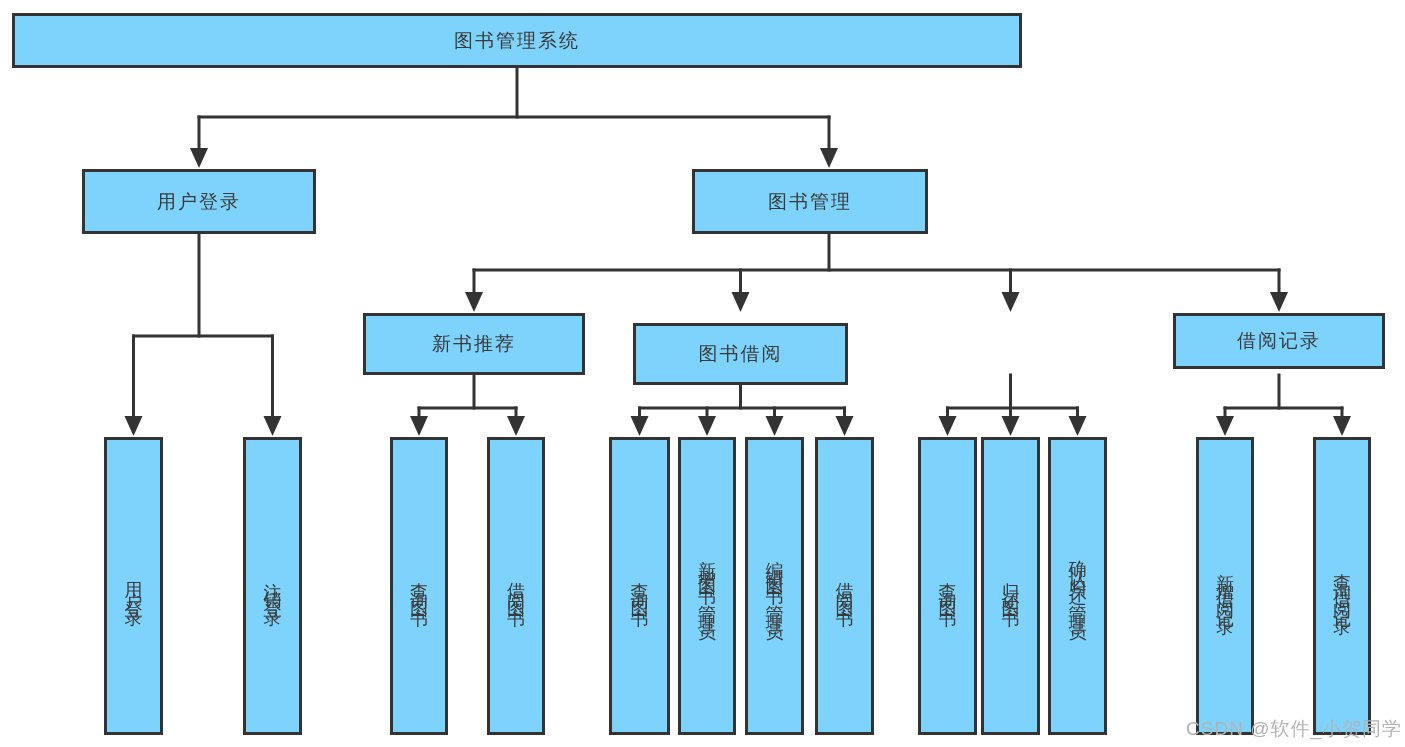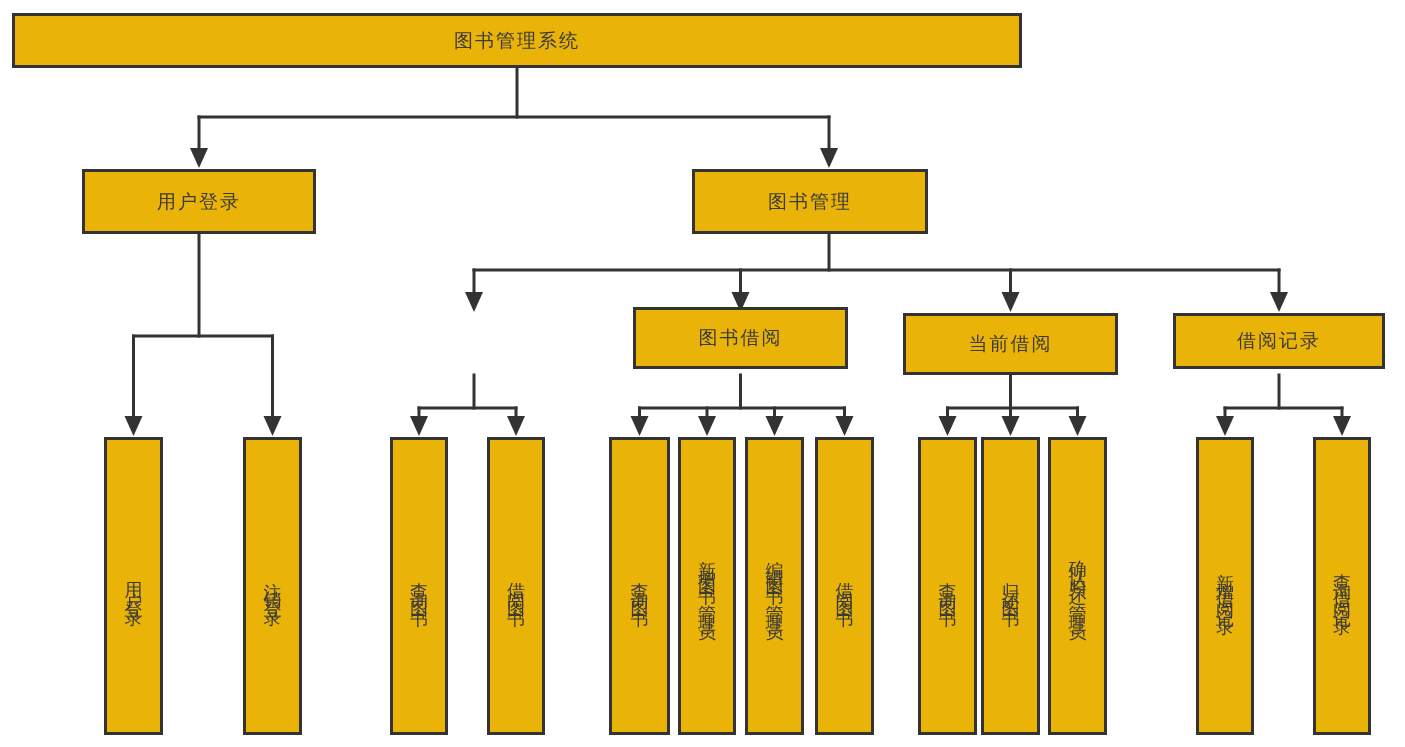--- a/index.html
+++ b/index.html
@@ -18,21 +18,21 @@
   #wires {
     position: absolute;
     left: 0;
     top: 0;
     z-index: 1;
   }
   .box {
     position: absolute;
     box-sizing: border-box;
     border: 3px solid #333333;
-    background: #eab308;
+    background: #7dd3fc;
     color: #3a3a3a;
     display: flex;
     align-items: center;
     justify-content: center;
     z-index: 2;
     white-space: nowrap;
   }
   .hbox {
     font-size: 19px;
     letter-spacing: 2px;
@@ -113,35 +113,36 @@
       <polygon points="1216,416 1234,416 1225,436" fill="#333333"></polygon>
       <path d="M1342,408 V418" fill="none" stroke="#333333" stroke-width="3" stroke-linecap="square"></path>
       <polygon points="1333,416 1351,416 1342,436" fill="#333333"></polygon>
     </svg>
 
   <div class="box hbox" id="b-root" style="left:12px; top:13px; width:1010px; height:55px">图书管理系统</div>
 
   <div class="box hbox" id="b-login" style="left:82px; top:169px; width:234px; height:65px">用户登录</div>
   <div class="box hbox" id="b-mgmt" style="left:692px; top:169px; width:236px; height:65px">图书管理</div>
 
-  <div class="box hbox" id="b-bb" style="left:633px; top:307px; width:215px; height:62px">图书借阅</div>
-  <div class="box hbox" id="b-cb" style="left:903px; top:313px; width:215px; height:62px">当前借阅</div>
+  <div class="box hbox" id="b-nbr" style="left:363px; top:313px; width:222px; height:62px">新书推荐</div>
+  <div class="box hbox" id="b-bb" style="left:633px; top:323px; width:215px; height:62px">图书借阅</div>
   <div class="box hbox" id="b-br" style="left:1173px; top:313px; width:212px; height:56px">借阅记录</div>
 
   <div class="box leaf" id="l-login" style="left:104px; top:437px; width:59px; height:298px">用户登录</div>
   <div class="box leaf" id="l-logout" style="left:243px; top:437px; width:59px; height:298px">注销登录</div>
 
   <div class="box leaf" id="l-nbr-q" style="left:390px; top:437px; width:58px; height:298px">查询图书</div>
   <div class="box leaf" id="l-nbr-b" style="left:487px; top:437px; width:58px; height:298px">借阅图书</div>
 
   <div class="box leaf" id="l-bb-q" style="left:609px; top:437px; width:61px; height:298px">查询图书</div>
   <div class="box leaf" id="l-bb-a" style="left:678px; top:437px; width:58px; height:298px">新增图书（管理员）</div>
   <div class="box leaf" id="l-bb-e" style="left:745px; top:437px; width:59px; height:298px">编辑图书（管理员）</div>
   <div class="box leaf" id="l-bb-b" style="left:815px; top:437px; width:59px; height:298px">借阅图书</div>
 
   <div class="box leaf" id="l-cb-q" style="left:918px; top:437px; width:59px; height:298px">查询图书</div>
   <div class="box leaf" id="l-cb-r" style="left:981px; top:437px; width:59px; height:298px">归还图书</div>
   <div class="box leaf" id="l-cb-c" style="left:1048px; top:437px; width:59px; height:298px">确认归还（管理员）</div>
 
   <div class="box leaf" id="l-br-a" style="left:1196px; top:437px; width:58px; height:298px">新增借阅记录</div>
   <div class="box leaf" id="l-br-q" style="left:1313px; top:437px; width:58px; height:298px">查询借阅记录</div>
 
+  <div class="watermark">CSDN @软件_小贺同学</div>
 </div>
 
 </body></html>

